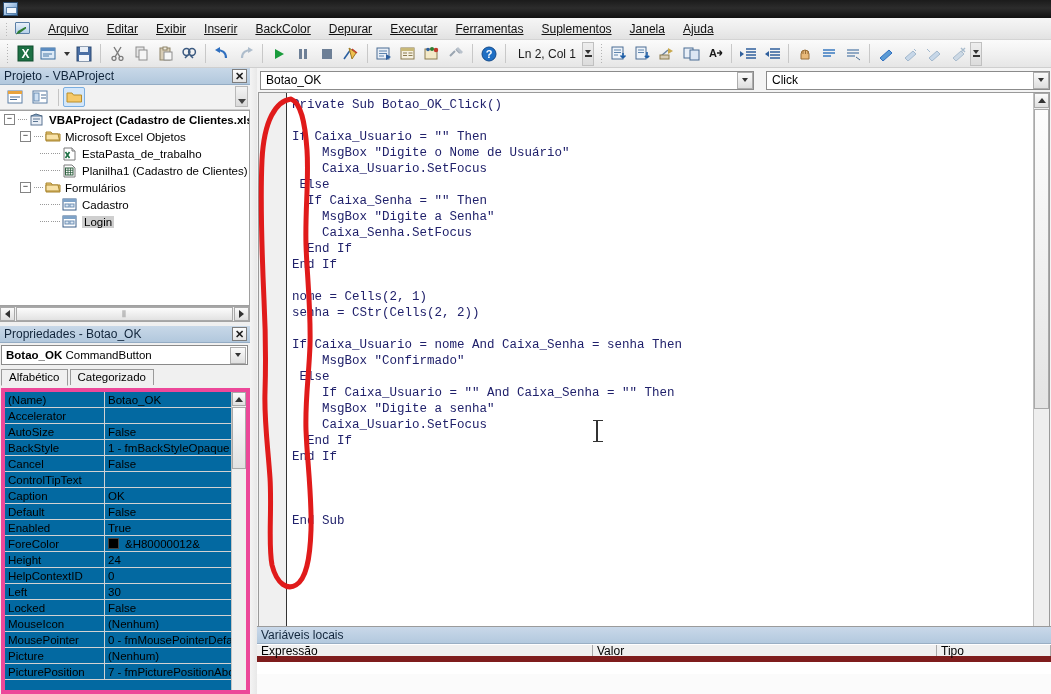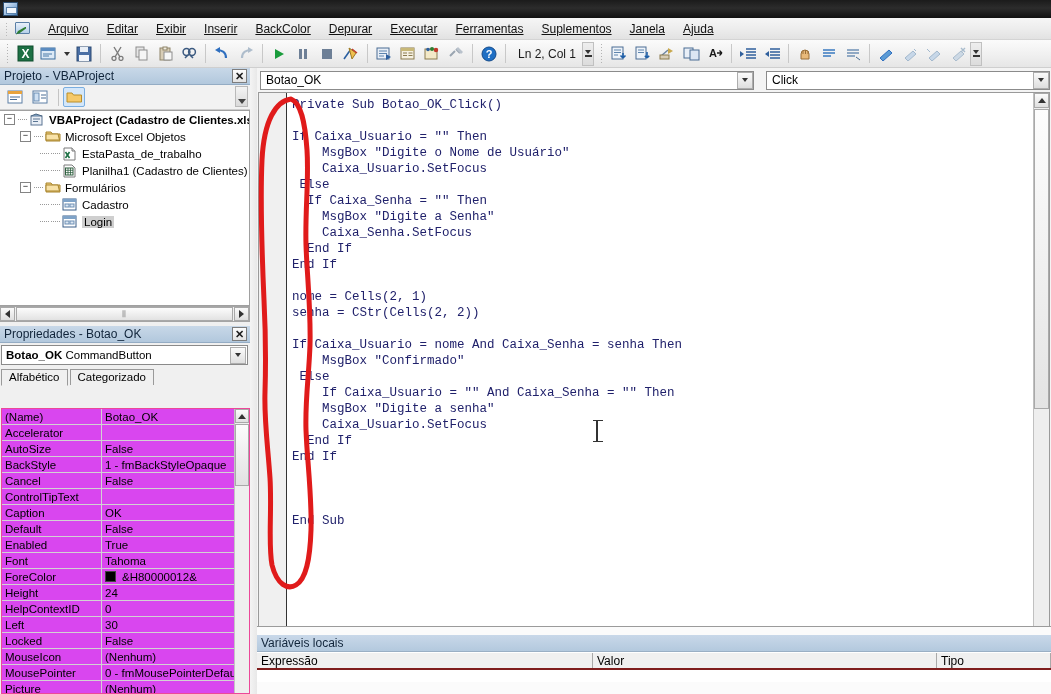--- a/index.html
+++ b/index.html
@@ -188,21 +188,21 @@
 
   .prop-tabs { height:17px; display:flex; align-items:flex-end; margin:3px 0 0 1px; }
   .prop-tab {
     font-size:11.5px; padding:1px 7px 2px 7px; border:1px solid #9a9a9a; border-bottom:none;
     background:#f0f0f0; margin-right:2px;
   }
   .prop-tab.active { background:#f0f0f0; border-bottom:1px solid #f0f0f0; position:relative; top:1px; }
 
   .prop-grid {
     position:absolute; left:1px; right:0; top:62px; bottom:0;
-    border:1px solid #ec4899; background:#d946ef; overflow:hidden;margin-top:20px;
+    border:4px solid #ec4899; background:#0369a1; overflow:hidden;
   }
   .pg-row { display:flex; height:16px; border-bottom:1px solid #d2d2d2; font-size:11.5px; }
   .pg-name { width:100px; flex:none; padding-left:3px; border-right:1px solid #d2d2d2;
     overflow:hidden; white-space:nowrap; display:flex; align-items:center;}
   .pg-val { flex:1; padding-left:3px; overflow:hidden; white-space:nowrap;
     display:flex; align-items:center; }
   .pg-row.sel .pg-name { background:#0a6cd4; color:#fff; }
   .swatch { width:11px;height:11px;border:1px solid #444; margin-right:6px; flex:none; }
   .pg-dd { width:15px;height:14px; margin-left:auto; margin-right:1px;
     background:linear-gradient(to bottom,#fafafa,#dcdcdc); border:1px solid #a7a7a7;
@@ -281,29 +281,29 @@
     background:linear-gradient(to bottom,#fcfcfc,#e0e0e0); border:1px solid #a9a9a9; flex:none;}
 
   
   .locals {
     position:absolute; left:257px; right:0; bottom:0; height:68px; background:#fbfbfb;
     border-top:1px solid #9b9b9b;
   }
   .locals-title {
     height:17px; background: linear-gradient(to bottom,#c9d8e9 0%,#b3c9de 100%);
     border-bottom:1px solid #9aafc4;
-    display:flex; align-items:center; padding-left:4px; font-size:12px; color:#12263c;margin-top:8px;
+    display:flex; align-items:center; padding-left:4px; font-size:12px; color:#12263c;
   }
   .locals-ready {
     height:20px; background:#f0f0f0; border-bottom:1px solid #b6b6b6;
     display:flex; align-items:center; padding-left:4px; font-size:12px; color:#4a4a4a;
     border-top:1px solid #ffffff;
   }
   .locals-head { display:flex; height:18px; background:#f0f0f0;
-    border-top:1px solid #ffffff; border-bottom:2px solid #7f1d1d; font-size:12px; }
+    border-top:1px solid #ffffff; border-bottom:6px solid #7f1d1d; font-size:12px; }
   .lh-cell { display:flex; align-items:center; padding-left:4px; border-right:1px solid #a9a9a9; }
   .locals-body { height:12px; background:#ffffff; }
 
   
   .annotation { position:absolute; left:0; top:0; pointer-events:none; }
 </style>
 </head>
 <body>
 
 <div id="app">
@@ -730,24 +730,20 @@
               <div class="pg-name">Caption</div>
               <div class="pg-val">OK</div>
             </div>
           <div class="pg-row">
               <div class="pg-name">Default</div>
               <div class="pg-val">False</div>
             </div>
           <div class="pg-row">
               <div class="pg-name">Enabled</div>
               <div class="pg-val">True</div>
-            </div>
-          <div class="pg-row">
-              <div class="pg-name">Font</div>
-              <div class="pg-val">Tahoma</div>
             </div>
           <div class="pg-row">
             <div class="pg-name">ForeColor</div>
             <div class="pg-val">
               <span class="swatch" style="background:#000000"></span>
               <span>&amp;H80000012&amp;</span>
             </div>
           </div>
           <div class="pg-row">
               <div class="pg-name">Height</div>

